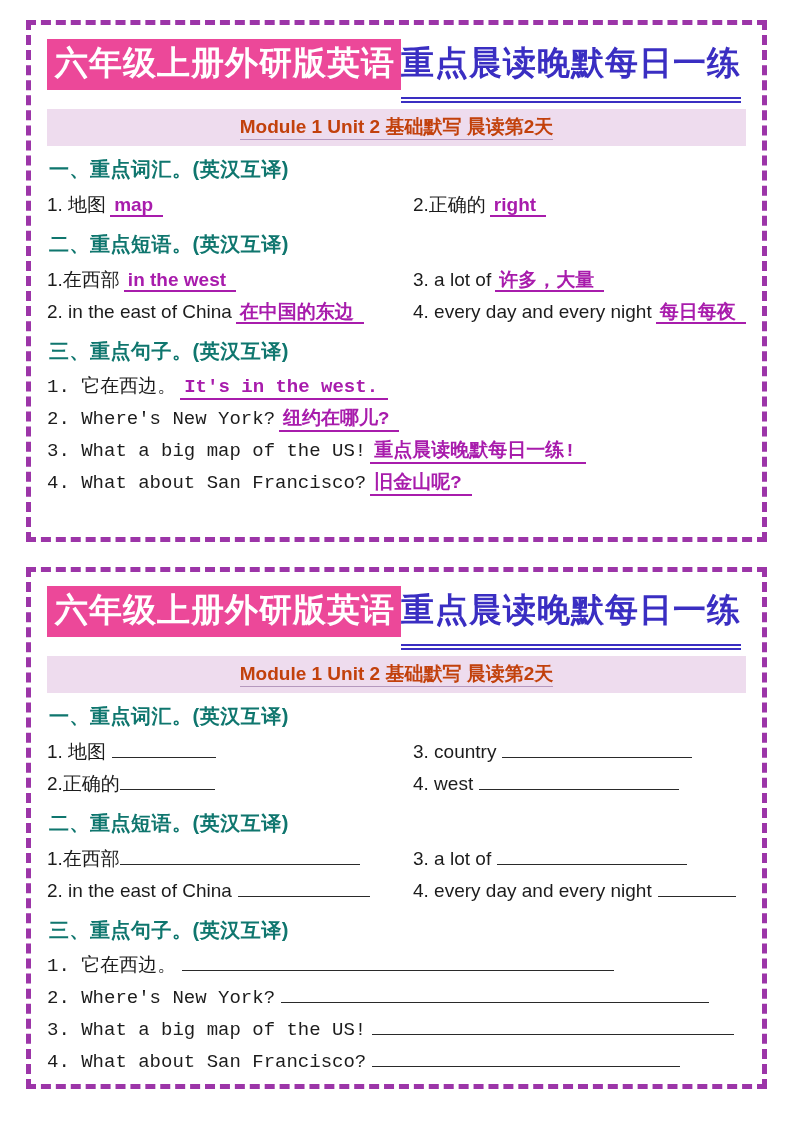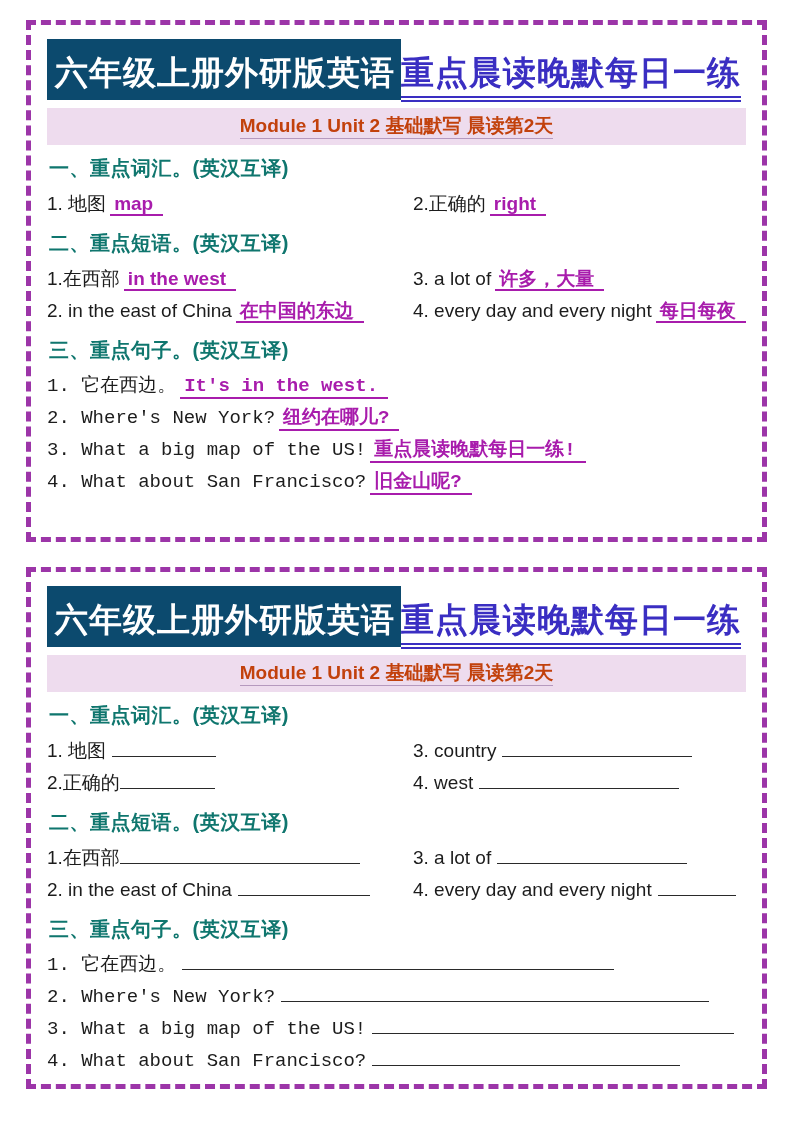--- a/index.html
+++ b/index.html
@@ -15,27 +15,27 @@
     padding:14px 16px 10px 16px;
     height:522px;
     overflow:hidden;
     background:#fff;
   }
   .panel.first{margin-top:20px;}
   .panel.second{margin-top:25px;}
 
   .title-row{display:flex;align-items:baseline;white-space:nowrap;}
   .title-left{
-    background:#0c4a6e;color:#ffffff;font-weight:bold;
-    font-size:33px;line-height:1.35;padding:12px 6px 4px 8px;
+    background:#ec4899;color:#ffffff;font-weight:bold;
+    font-size:33px;line-height:1.35;padding:2px 6px 4px 8px;
     letter-spacing:1px;
   }
   .title-right{
     color:#3a2ec2;font-weight:bold;font-size:33px;line-height:1.3;
-    border-bottom:6px double #3a2ec2;padding-bottom:1px;letter-spacing:1px;
+    border-bottom:6px double #3a2ec2;padding-bottom:12px;letter-spacing:1px;
   }
   .subtitle-bar{
     background:#eedcee;margin-top:6px;text-align:center;
     padding:5px 0 6px 0;
   }
   .subtitle-text{
     font-weight:bold;font-size:19px;color:#c2410c;
     border-bottom:1px solid rgba(110,70,130,.45);padding-bottom:2px;
   }
 

